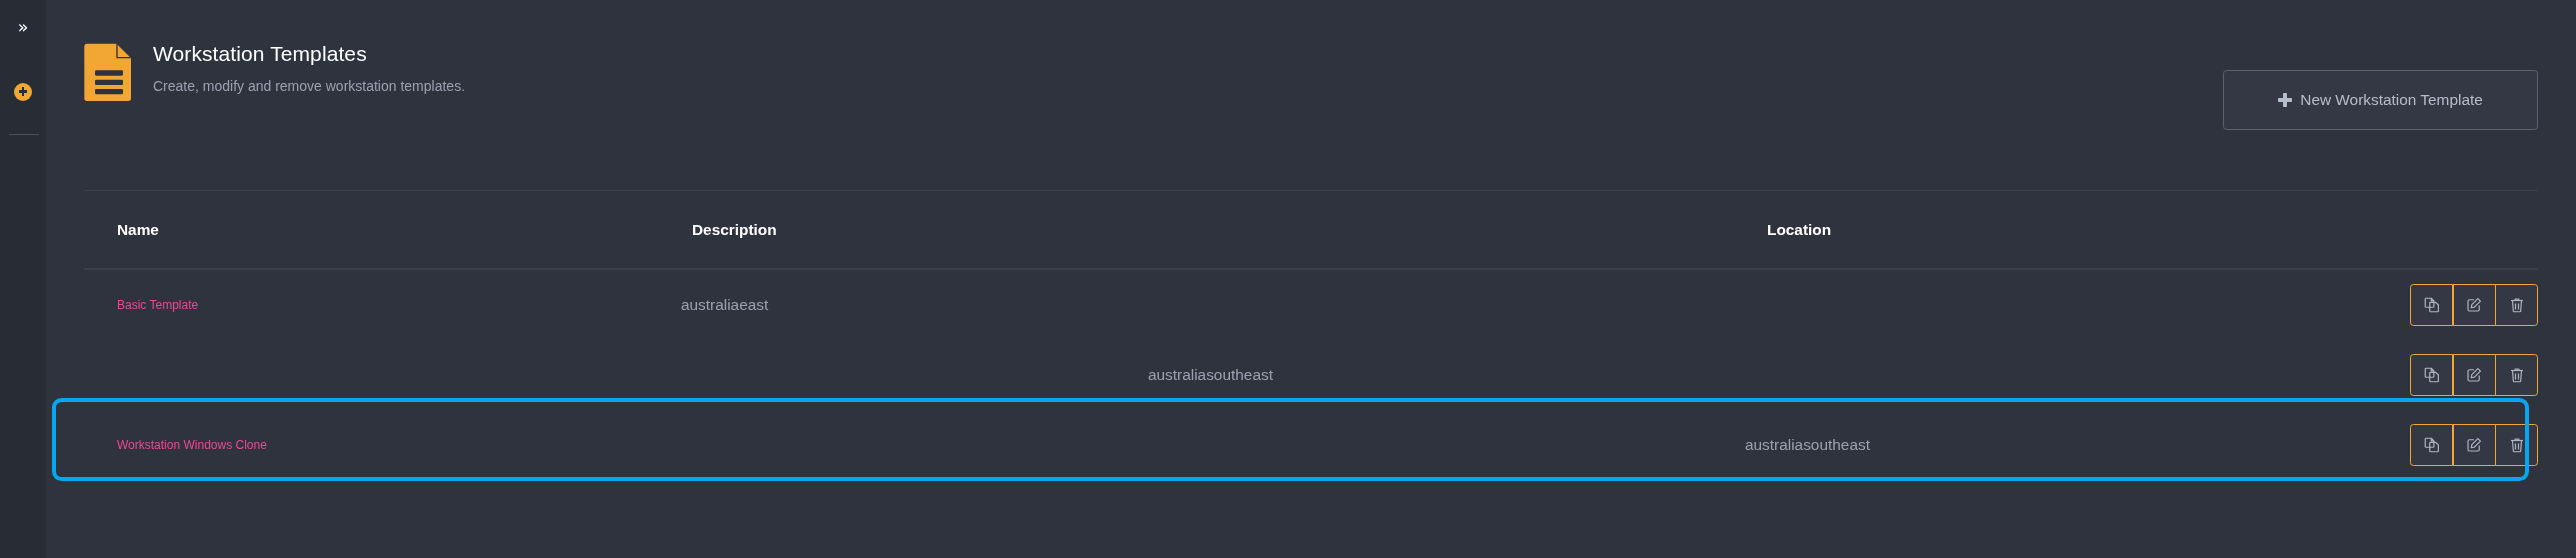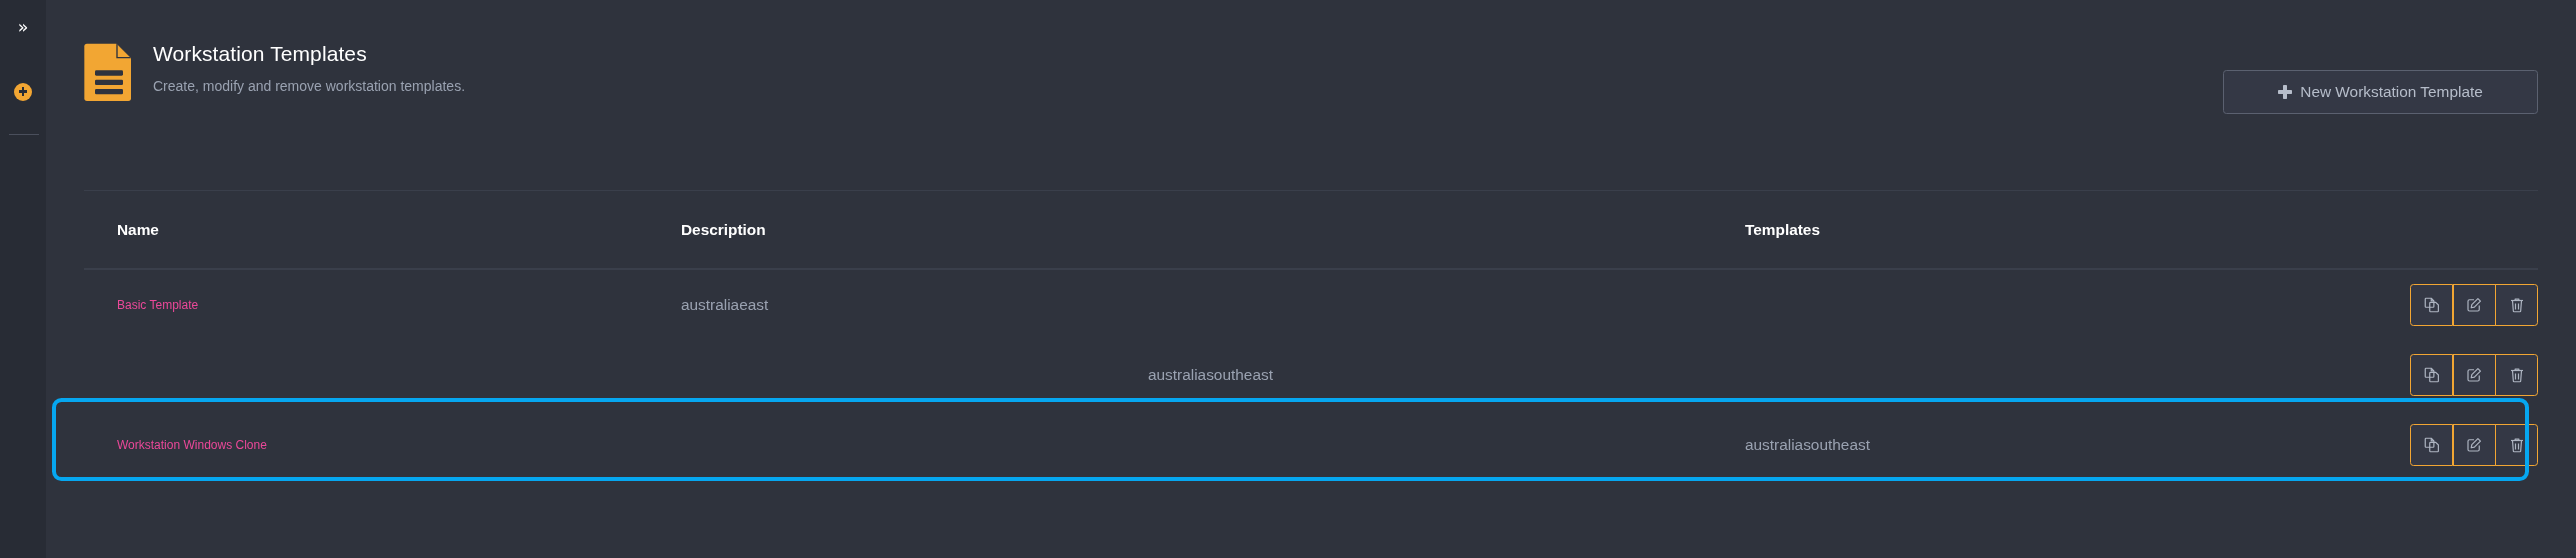--- a/index.html
+++ b/index.html
@@ -72,21 +72,21 @@
   .page-title {
     color: #ffffff; font-size: 21px; font-weight: 400;
     letter-spacing: 0.1px; line-height: 1.05; white-space: nowrap;
   }
   .page-sub {
     color: #9aa2b1; font-size: 14px; margin-top: 13px; white-space: nowrap;
   }
 
   .new-btn {
     position: absolute; right: 38px; top: 70px;
-    height: 44px; min-width: 315px;
+    height: 60px; min-width: 315px;
     background: #343845;
     border: 0.7px solid #5b6170;
     border-radius: 3.4px;
     color: #b6bdca; font-size: 15.4px;
     display: flex; align-items: center; justify-content: center;
     gap: 8.7px; padding: 0 17.4px; cursor: pointer;
     white-space: nowrap;
   }
   .new-btn .plus-glyph {
     position: relative; width: 13.4px; height: 13.4px; display: inline-block;
@@ -102,20 +102,21 @@
   
   .table-wrap { position: absolute; left: 0; right: 0; top: 190px; }
   .rule {
     height: 1.3px; background: #3a3f4b;
     margin: 0 38px;
   }
   .thead {
     display: flex; align-items: center;
     height: 77px;
     padding: 0 38px;
+    gap: 11px;
   }
   .th {
     color: #ffffff; font-size: 15.4px; font-weight: bold;
   }
   .col-name  { flex: 0 0 597px; padding-left: 33px; }
   .col-desc  { flex: 0 0 1064px; }
   .col-loc   { flex: 1 1 auto; }
   .col-act   { flex: 0 0 198px; }
 
   .rows { position: relative; }
@@ -204,21 +205,21 @@
         <span>New Workstation Template</span>
       </div>
     </div>
 
     <div class="table-wrap">
       <div class="rule"></div>
 
       <div class="thead">
         <div class="th col-name">Name</div>
         <div class="th col-desc">Description</div>
-        <div class="th col-loc">Templates</div>
+        <div class="th col-loc">Location</div>
         <div class="th col-act"></div>
       </div>
 
       <div class="rule"></div>
 
       <div class="rows">
 
         <div class="row">
           <div class="row-bg"></div>
           <div class="col-name cell-name">

